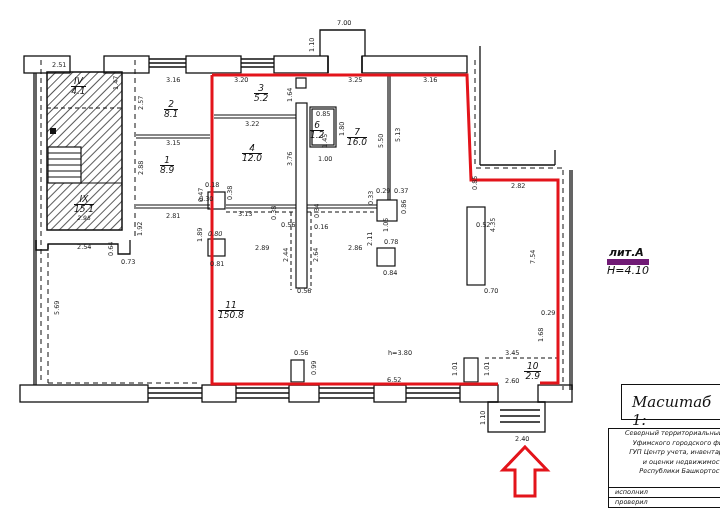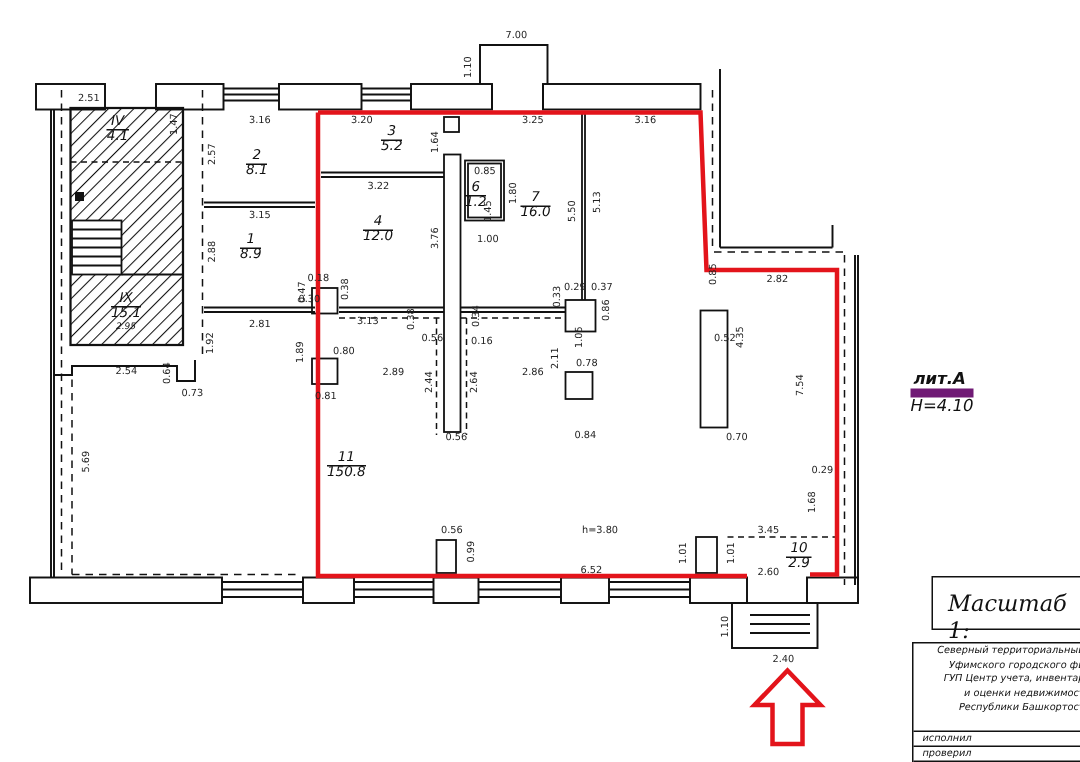--- a/index.html
+++ b/index.html
@@ -206,22 +206,22 @@
 <span class="t" style="left:318px;top:156px;">1.00</span>
 <span class="t" style="left:199px;top:196px;">0.30</span>
 <span class="t" style="left:205px;top:182px;">0.18</span>
 <span class="t" style="left:166px;top:213px;">2.81</span>
 <span class="t" style="left:238px;top:211px;">3.13</span>
 <span class="t" style="left:281px;top:222px;">0.56</span>
 <span class="t" style="left:314px;top:224px;">0.16</span>
 <span class="t" style="left:376px;top:188px;">0.29</span>
 <span class="t" style="left:394px;top:188px;">0.37</span>
 <span class="t" style="left:384px;top:239px;">0.78</span>
-<span class="t" style="left:383px;top:287px;text-align:right;">0.84</span>
-<span class="t" style="left:222px;top:231px;">0.80</span>
+<span class="t" style="left:383px;top:270px;text-align:right;">0.84</span>
+<span class="t" style="left:208px;top:231px;font-style:italic;">0.80</span>
 <span class="t" style="left:210px;top:261px;">0.81</span>
 <span class="t" style="left:77px;top:244px;">2.54</span>
 <span class="t" style="left:121px;top:259px;">0.73</span>
 <span class="t" style="left:255px;top:245px;">2.89</span>
 <span class="t" style="left:348px;top:245px;text-align:center;">2.86</span>
 <span class="t" style="left:297px;top:288px;">0.56</span>
 <span class="t" style="left:511px;top:183px;">2.82</span>
 <span class="t" style="left:476px;top:184px;margin-top:38px;">0.52</span>
 <span class="t" style="left:473px;top:288px;padding-left:11px;">0.70</span>
 <span class="t" style="left:541px;top:310px;">0.29</span>

